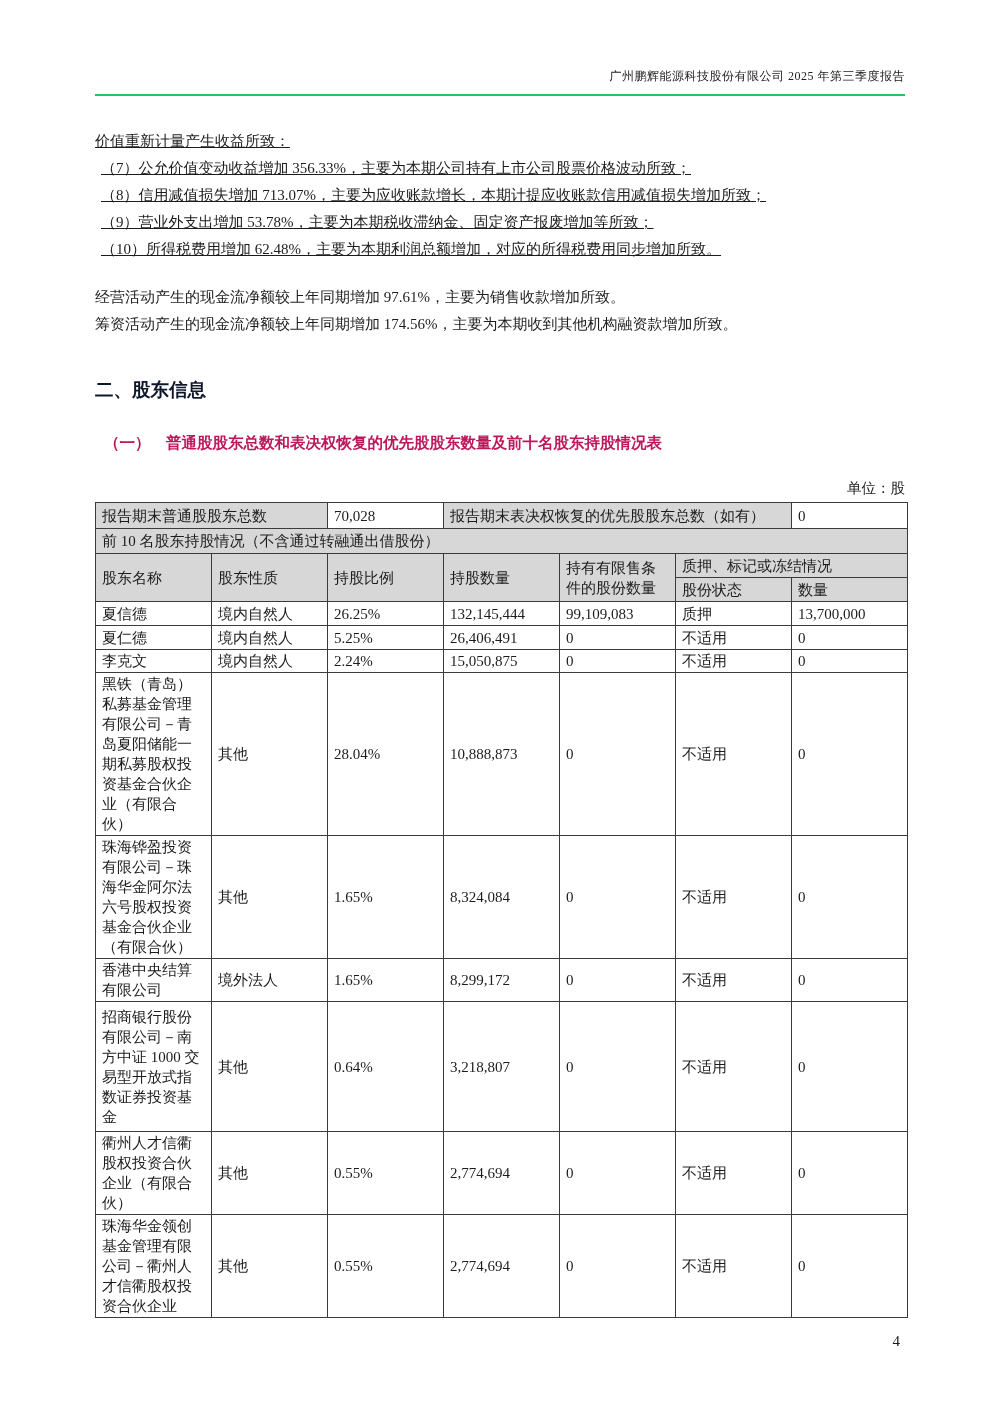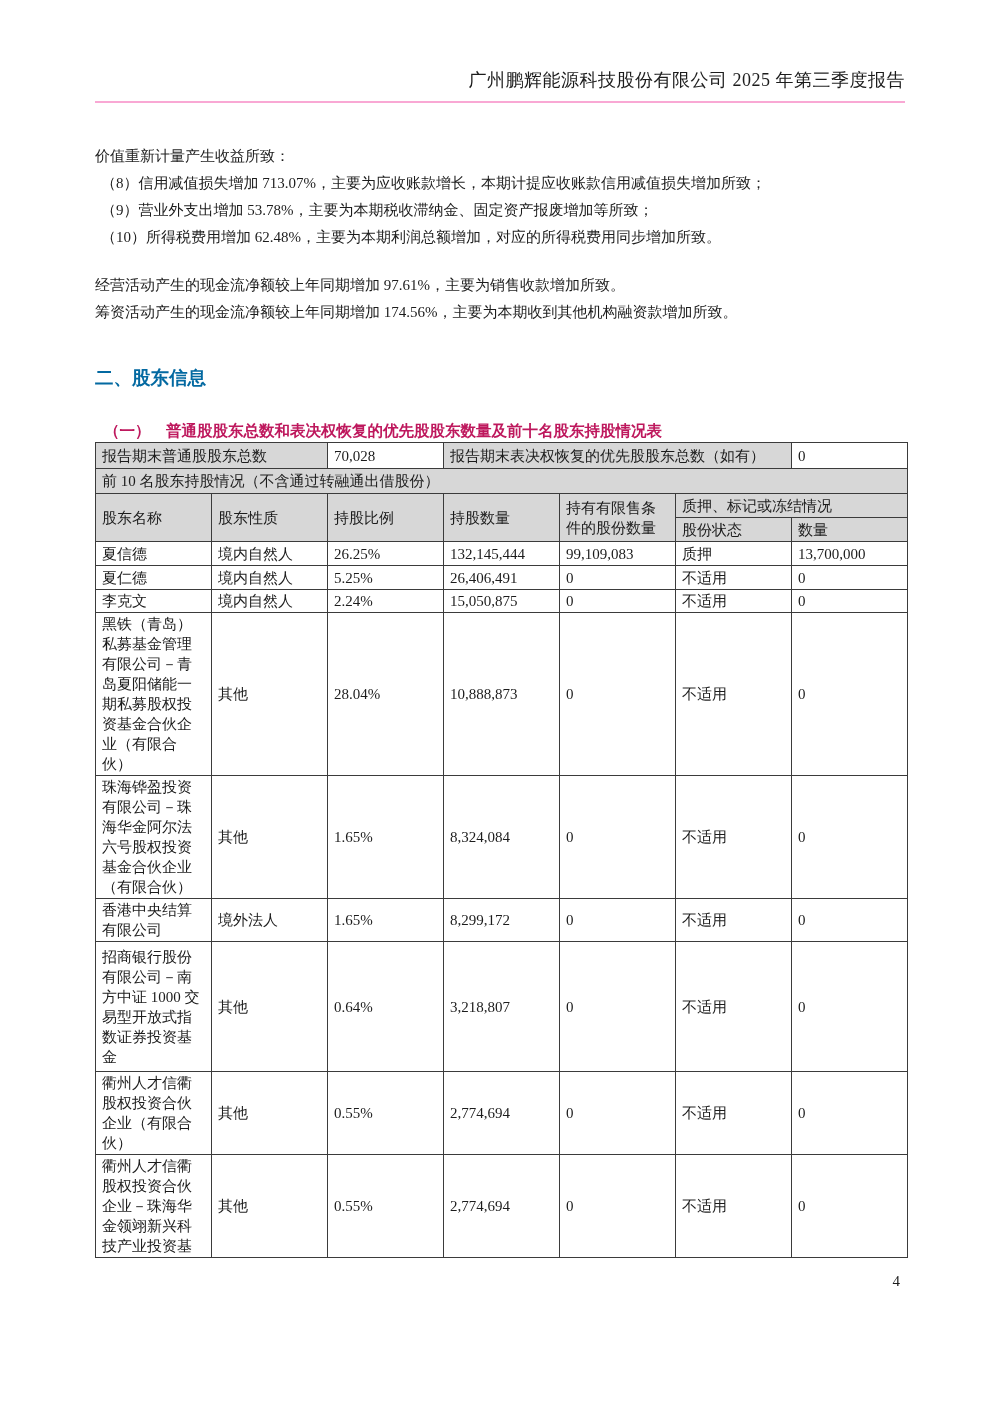--- a/index.html
+++ b/index.html
@@ -8,39 +8,39 @@
     width:1000px;height:1414px;
     background:#ffffff;
     box-sizing:border-box;
     padding:68px 95px 0 95px;
     font-family:"Liberation Serif","DejaVu Serif",serif;
     color:#1c1c1c;
     overflow:hidden;
   }
   .doc-header{
     text-align:right;
-    font-size:18px;
+    font-size:12px;
     letter-spacing:.5px;
     padding-bottom:9px;
-    border-bottom:2px solid #f9a8d4;
-  }
-  .intro{margin-top:40px;}
+    border-bottom:2px solid #22c55e;
+  }
+  .intro{margin-top:32px;text-decoration:underline;}
   .intro p, .cashflow p{
     font-size:15px;
     line-height:27px;
     margin:0;
   }
   .intro .item{padding-left:6px;}
   .cashflow{margin-top:21px;}
   .section-title{
     font-family:"Liberation Sans","DejaVu Sans",sans-serif;
     font-weight:700;
     font-size:18.5px;
     margin:39px 0 0 0;
-    color:#0369a1;
+    color:#0f172a;
   }
   .section-subtitle{
     font-family:"Liberation Sans","DejaVu Sans",sans-serif;
     font-weight:700;
     font-size:15.5px;
     margin:31px 0 0 0;
     padding-left:9px;
     color:#be185d;
   }
   .unit-label{
@@ -88,34 +88,36 @@
 </style>
 </head>
 <body>
 
 <div class="page">
 
   <div class="doc-header">广州鹏辉能源科技股份有限公司 2025 年第三季度报告</div>
 
   <div class="intro">
     <p>价值重新计量产生收益所致：</p>
+    <p class="item">（7）公允价值变动收益增加 356.33%，主要为本期公司持有上市公司股票价格波动所致；</p>
     <p class="item">（8）信用减值损失增加 713.07%，主要为应收账款增长，本期计提应收账款信用减值损失增加所致；</p>
     <p class="item">（9）营业外支出增加 53.78%，主要为本期税收滞纳金、固定资产报废增加等所致；</p>
     <p class="item">（10）所得税费用增加 62.48%，主要为本期利润总额增加，对应的所得税费用同步增加所致。</p>
   </div>
 
   <div class="cashflow">
     <p>经营活动产生的现金流净额较上年同期增加 97.61%，主要为销售收款增加所致。</p>
     <p>筹资活动产生的现金流净额较上年同期增加 174.56%，主要为本期收到其他机构融资款增加所致。</p>
   </div>
 
   <h2 class="section-title">二、股东信息</h2>
 
   <h3 class="section-subtitle">（一）　普通股股东总数和表决权恢复的优先股股东数量及前十名股东持股情况表</h3>
 
+  <div class="unit-label">单位：股</div>
 
   <table class="sh-table">
     <colgroup>
       <col>
         <col>
         <col>
         <col>
         <col>
         <col>
         <col>
@@ -210,21 +212,21 @@
         <tr>
           <td>衢州人才信衢股权投资合伙企业（有限合伙）</td>
           <td>其他</td>
           <td class="num">0.55%</td>
           <td class="num">2,774,694</td>
           <td class="num">0</td>
           <td>不适用</td>
           <td class="num">0</td>
         </tr>
         <tr>
-          <td>衢州人才信衢股权投资合伙企业－珠海华金领翊新兴科技产业投资基</td>
+          <td>珠海华金领创基金管理有限公司－衢州人才信衢股权投资合伙企业</td>
           <td>其他</td>
           <td class="num">0.55%</td>
           <td class="num">2,774,694</td>
           <td class="num">0</td>
           <td>不适用</td>
           <td class="num">0</td>
         </tr>
       </tbody>
   </table>
 

